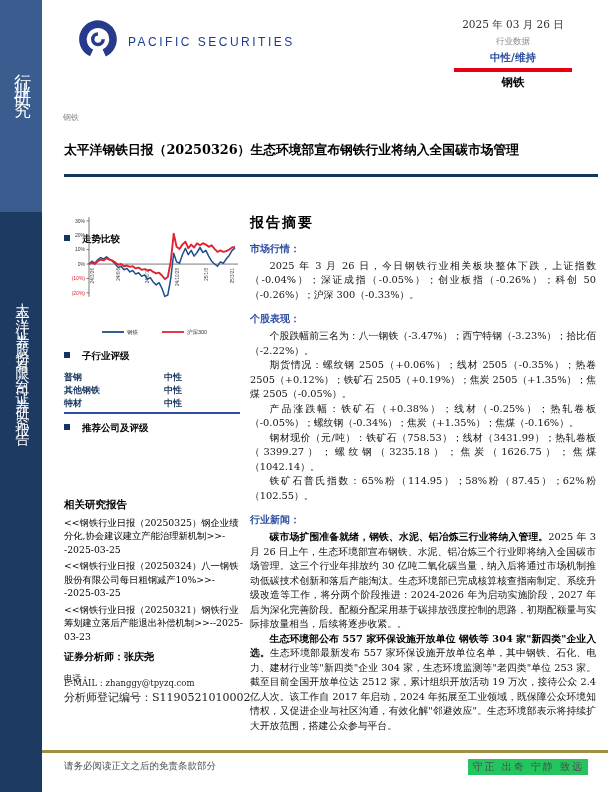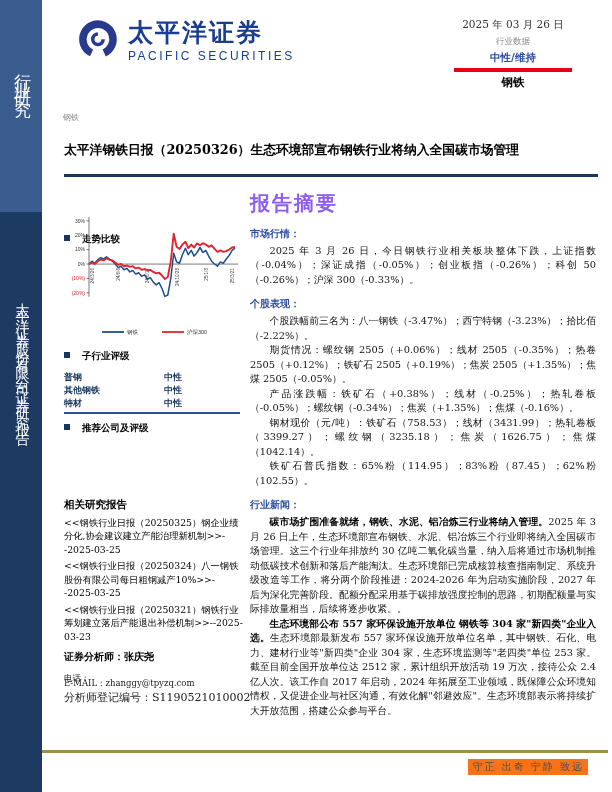--- a/index.html
+++ b/index.html
@@ -44,28 +44,28 @@
   .blue-rule { position:absolute; left:64px; top:412px; width:176px; height:1.5px; background:#2d4ea2; }
   .related-head { position:absolute; left:64px; top:498px; font-size:10.5px; font-weight:bold; color:#000; }
   .report-list { position:absolute; left:64px; top:516px; width:180px; }
   .report-item { font-size:9.3px; line-height:1.45; color:#000; margin-bottom:3px; }
   .analyst   { position:absolute; left:64px; top:650px; font-size:10px; font-weight:bold; color:#000; }
   .an-line1  { position:absolute; left:64px; top:673px; font-size:8.5px; color:#222; }
   .an-line2  { position:absolute; left:64px; top:678px; font-size:8.5px; color:#222; }
   .an-line3  { position:absolute; left:64px; top:690px; font-size:11px; color:#222; }
   
   .rcol { position:absolute; left:250px; top:190px; width:346px; }
-  .summary-title { font-size:20px; font-weight:bold; color:#8b5cf6; letter-spacing:2px; }
+  .summary-title { font-size:14px; font-weight:bold; color:#000000; letter-spacing:2px;margin-top:24px; }
   .sum-head { color:#2d4ea2; font-weight:bold; font-size:10px; margin:10px 0 3px 0; }
   .sum-para { font-size:9.8px; line-height:1.48; text-indent:2em; text-align:justify; color:#111; }
   .sum-para b { font-weight:bold; color:#000; }
   
   .footer-rule { position:absolute; left:42px; top:750px; width:566px; height:2.5px; background:#9e9045; }
   .footer-disclaimer { position:absolute; left:64px; top:760px; font-size:9.5px; color:#4d4d4d; }
-  .footer-motto { position:absolute; right:24px; top:759px; font-size:10px; color:#4d4d4d; background:#f97316; padding:1px 4px; letter-spacing:2px; }
+  .footer-motto { position:absolute; right:24px; top:759px; font-size:10px; color:#4d4d4d; background:#22c55e; padding:1px 4px; letter-spacing:2px; }
   svg text { font-family:"Liberation Sans", sans-serif; }
 </style>
 </head>
 <body>
 
 <div class="page">
 
   <div class="sidebar-top"></div>
   <div class="sidebar-bottom"></div>
   <div class="sidebar-label-top">行业研究</div>
@@ -73,21 +73,20 @@
 
   <div class="logo">
     <span>
       <svg width="58" height="58" viewBox="0 0 100 100">
         <path d="M57 4 A 45 45 0 1 0 57 96 A 38 38 0 1 1 57 4 Z" fill="#e60012"></path>
         <circle cx="62" cy="47" r="26" fill="none" stroke="#283a8c" stroke-width="13" stroke-dasharray="140 24" transform="rotate(115 62 47)"></circle>
         <path d="M62 38 a9 9 0 1 0 9 9" stroke="#283a8c" stroke-width="6" fill="none"></path>
       </svg>
     </span>
     <span>
-      <div class="brand-cn">太平洋证券</div>
       <div class="brand-en">PACIFIC SECURITIES</div>
     </span>
   </div>
 
   <div class="hdr-right">
     <div class="hdr-date">2025 年 03 月 26 日</div>
     <div class="hdr-type">行业数据</div>
     <div class="hdr-rating">中性/维持</div>
     <div class="hdr-redbar"></div>
     <div class="hdr-industry">钢铁</div>
@@ -175,23 +174,24 @@
   <div class="rcol">
     <div class="summary-title">报告摘要</div>
     <div>
         <div class="sum-head">市场行情：</div>
         <div class="sum-para">2025 年 3 月 26 日，今日钢铁行业相关板块整体下跌，上证指数（-0.04%）；深证成指（-0.05%）；创业板指（-0.26%）；科创 50（-0.26%）；沪深 300（-0.33%）。</div>
         <div class="sum-head">个股表现：</div>
         <div class="sum-para">个股跌幅前三名为：八一钢铁（-3.47%）；西宁特钢（-3.23%）；拾比佰（-2.22%）。</div>
         <div class="sum-para">期货情况：螺纹钢 2505（+0.06%）；线材 2505（-0.35%）；热卷 2505（+0.12%）；铁矿石 2505（+0.19%）；焦炭 2505（+1.35%）；焦煤 2505（-0.05%）。</div>
         <div class="sum-para">产品涨跌幅：铁矿石（+0.38%）；线材（-0.25%）；热轧卷板（-0.05%）；螺纹钢（-0.34%）；焦炭（+1.35%）；焦煤（-0.16%）。</div>
         <div class="sum-para">钢材现价（元/吨）：铁矿石（758.53）；线材（3431.99）；热轧卷板（3399.27）；螺纹钢（3235.18）；焦炭（1626.75）；焦煤（1042.14）。</div>
-        <div class="sum-para">铁矿石普氏指数：65%粉（114.95）；83%粉（87.45）；62%粉（102.55）。</div>
+        <div class="sum-para">铁矿石普氏指数：65%粉（114.95）；58%粉（87.45）；62%粉（102.55）。</div>
         <div class="sum-head">行业新闻：</div>
         <div class="sum-para"><b>碳市场扩围准备就绪，钢铁、水泥、铝冶炼三行业将纳入管理。</b>2025 年 3 月 26 日上午，生态环境部宣布钢铁、水泥、铝冶炼三个行业即将纳入全国碳市场管理。这三个行业年排放约 30 亿吨二氧化碳当量，纳入后将通过市场机制推动低碳技术创新和落后产能淘汰。生态环境部已完成核算核查指南制定、系统升级改造等工作，将分两个阶段推进：2024-2026 年为启动实施阶段，2027 年后为深化完善阶段。配额分配采用基于碳排放强度控制的思路，初期配额量与实际排放量相当，后续将逐步收紧。。</div>
         <div class="sum-para"><b>生态环境部公布 557 家环保设施开放单位 钢铁等 304 家"新四类"企业入选。</b>生态环境部最新发布 557 家环保设施开放单位名单，其中钢铁、石化、电力、建材行业等"新四类"企业 304 家，生态环境监测等"老四类"单位 253 家。截至目前全国开放单位达 2512 家，累计组织开放活动 19 万次，接待公众 2.4 亿人次。该工作自 2017 年启动，2024 年拓展至工业领域，既保障公众环境知情权，又促进企业与社区沟通，有效化解"邻避效应"。生态环境部表示将持续扩大开放范围，搭建公众参与平台。</div>
       </div>
   </div>
 
   <div class="footer-rule"></div>
+  <div class="footer-disclaimer">请务必阅读正文之后的免责条款部分</div>
   <div class="footer-motto">守正 出奇 宁静 致远</div>
 
 </div>
 
 </body></html>

